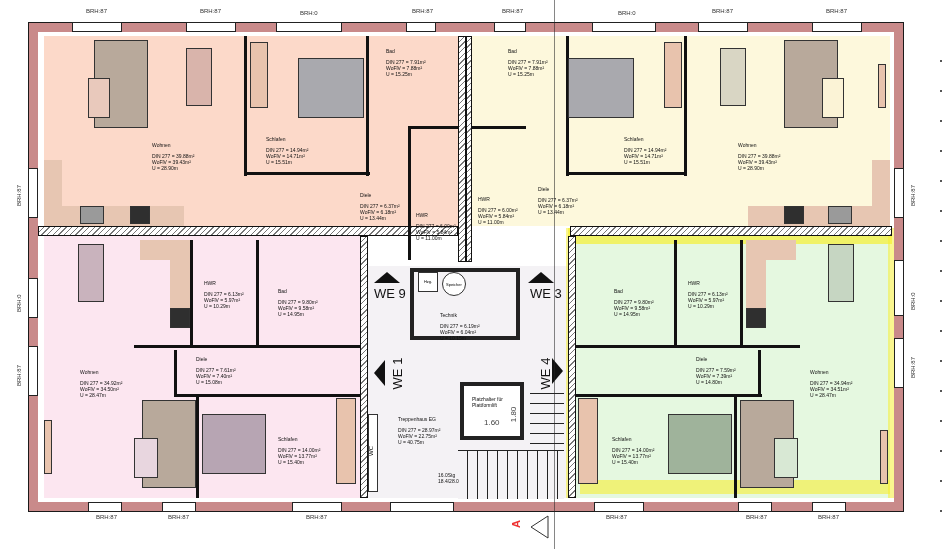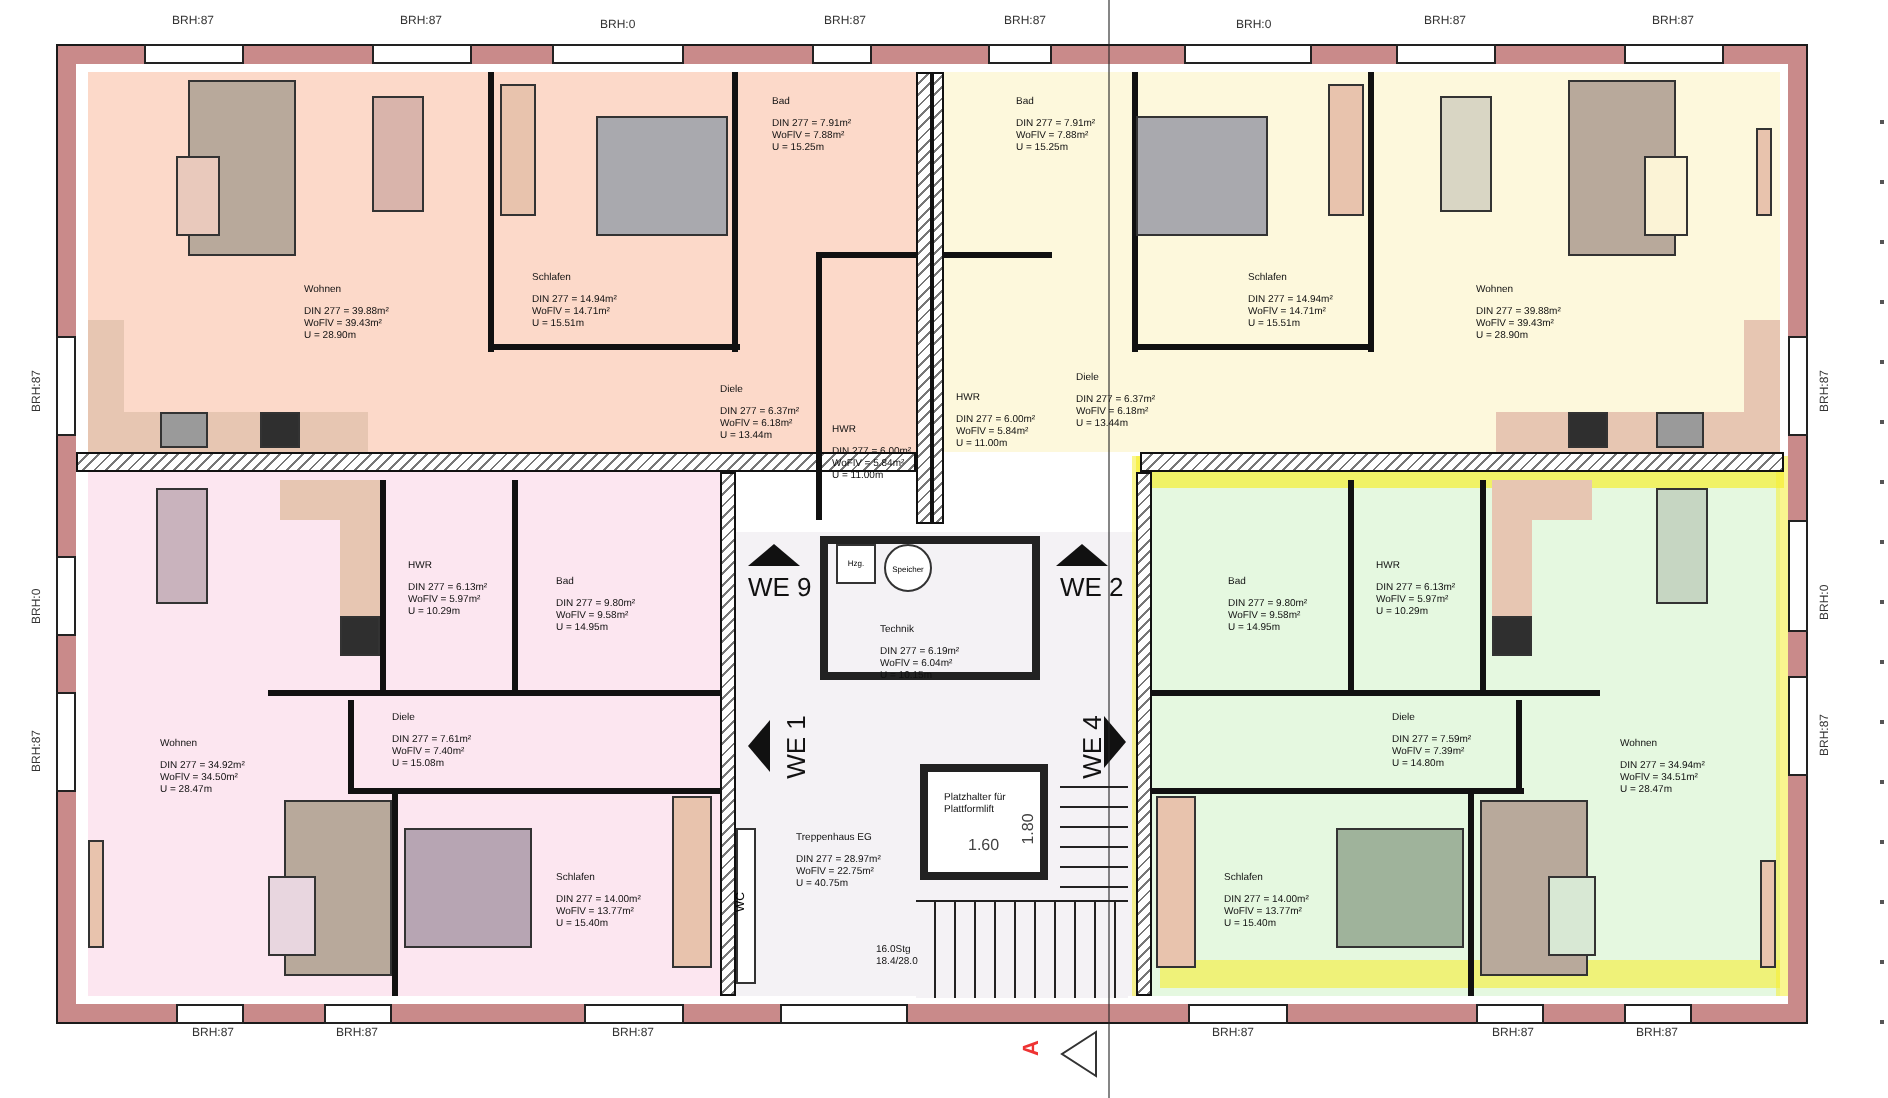--- a/index.html
+++ b/index.html
@@ -93,21 +93,21 @@
 <span>16.0Stg</span>
 <span>18.4/28.0</span>
 </div>
 
 <div class="abs" style="left:368px;top:414px;width:8px;height:76px;border:1px solid #333;background:#fff;"></div>
 <div class="abs rot90" style="left:366px;top:448px;font-size:6px;">WC</div>
 
 <div class="tri-up" style="left:374px;top:272px;"></div>
 <div class="we" style="left:374px;top:286px;">WE 9</div>
 <div class="tri-up" style="left:528px;top:272px;"></div>
-<div class="we" style="left:530px;top:286px;">WE 2</div>
+<div class="we" style="left:530px;top:286px;">WE 3</div>
 <div class="tri-left" style="left:374px;top:360px;"></div>
 <div class="we rot90" style="left:382px;top:366px;">WE 1</div>
 <div class="tri-right" style="left:552px;top:358px;"></div>
 <div class="we rot90" style="left:530px;top:366px;">WE 4</div>
 
 <div class="label" style="left:398px;top:404px;">
   <span class="name">Treppenhaus EG</span><span>DIN 277 = 28.97m²</span>
 <span>WoFlV = 22.75m²</span>
 <span>U = 40.75m</span>
 </div>

